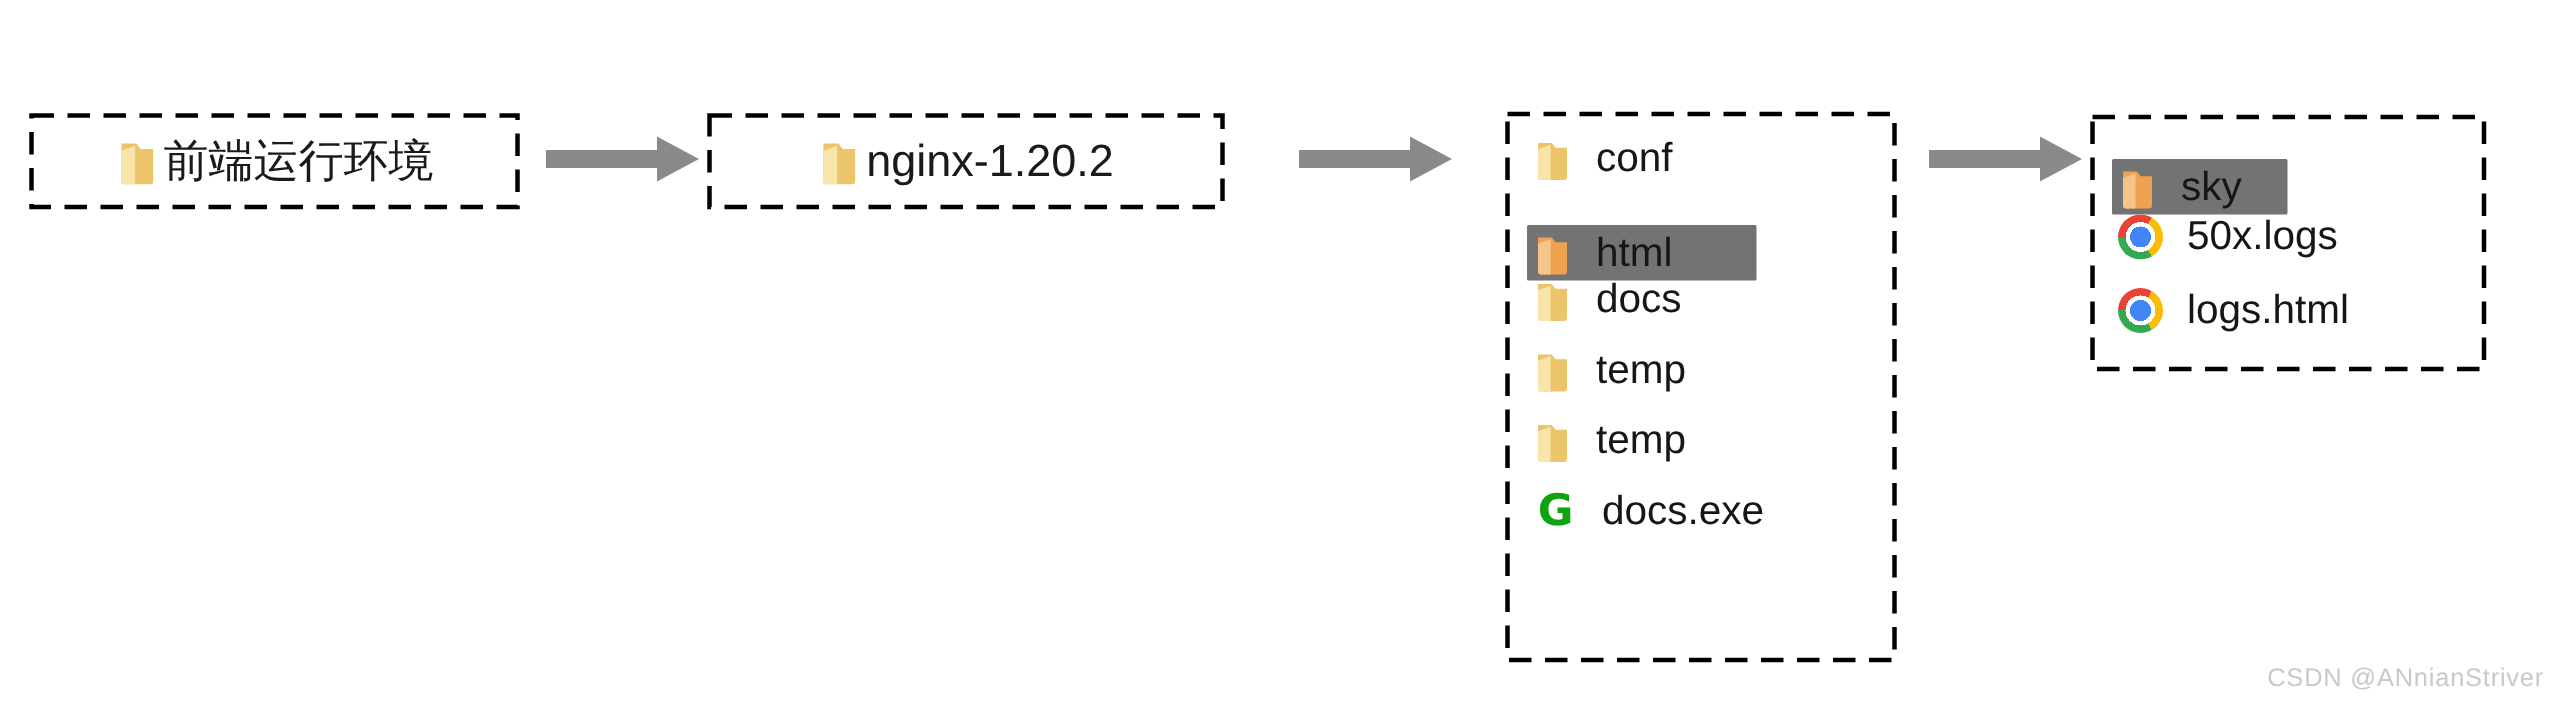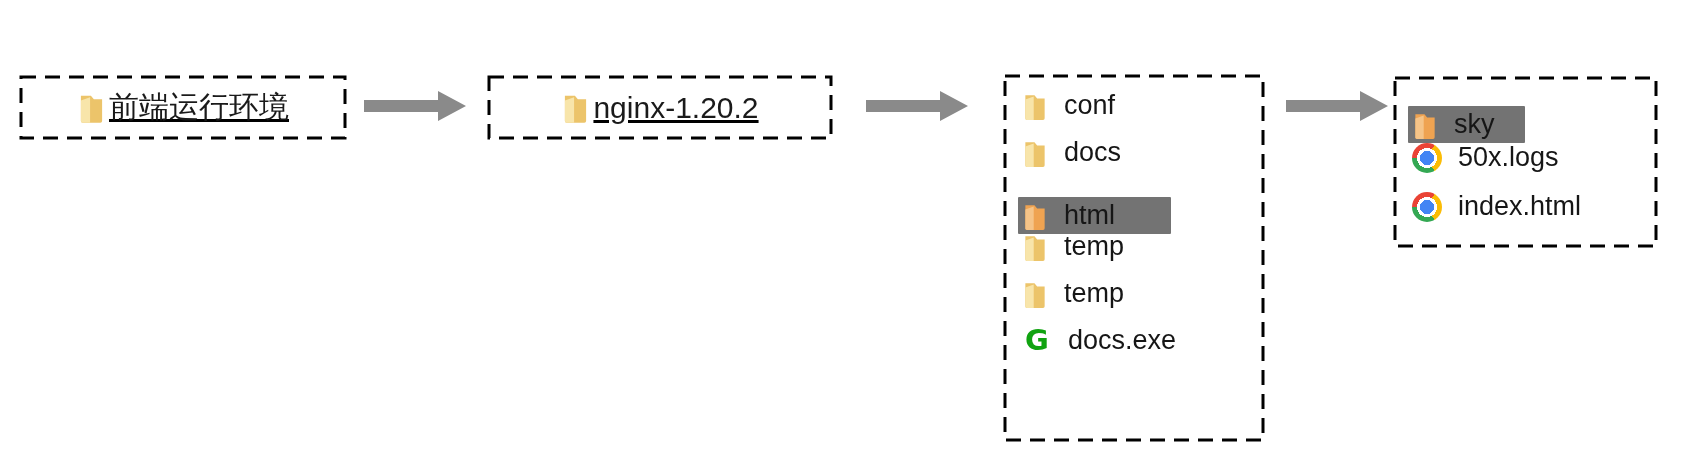--- a/index.html
+++ b/index.html
@@ -37,21 +37,20 @@
     stroke-width: 3;
     stroke-dasharray: 15 9;
   }
 
   
   .node-single {
     display: flex;
     align-items: center;
     justify-content: center;
     gap: 3px;
-    text-decoration: underline;
   }
   .node-single .node-label {
     font-size: 30px;
     color: #1a1a1a;
     white-space: nowrap;
   }
 
   
   .list-col { position: absolute; inset: 3px; padding: 5px 0 0 12px; }
   .frow {
@@ -136,21 +135,21 @@
     </svg>
     <span class="node-label">前端运行环境</span>
   </div>
 
   <div class="arrow" style="left:364px; top:89px;">
     <svg width="102" height="34" viewBox="0 0 102 34">
         <path d="M0 11 H74 V2 L102 17 L74 32 V23 H0 Z"></path>
       </svg>
   </div>
 
-  <div class="dbox node-single" style="left:487px; top:75px; width:346px; height:65px;">
+  <div class="dbox node-single" style="left:471px; top:75px; width:346px; height:65px;">
     <svg class="border-svg">
         <rect></rect>
       </svg>
     <svg class="folder-svg big" viewBox="0 0 24 28">
       <path class="f-body" d="M3 4 h8.5 l2.5 3 h7 v18.5 a1.5 1.5 0 0 1 -1.5 1.5 h-15 A1.5 1.5 0 0 1 3 25.5 z"></path>
       <path class="f-flap" d="M3 8 l7.8 -2.8 v21.8 h-6.3 A1.5 1.5 0 0 1 3 25.5 z"></path>
     </svg>
     <span class="node-label">nginx-1.20.2</span>
   </div>
 
@@ -171,36 +170,36 @@
           <svg class="folder-svg" viewBox="0 0 24 28">
             <path class="f-body" d="M3 4 h8.5 l2.5 3 h7 v18.5 a1.5 1.5 0 0 1 -1.5 1.5 h-15 A1.5 1.5 0 0 1 3 25.5 z"></path>
             <path class="f-flap" d="M3 8 l7.8 -2.8 v21.8 h-6.3 A1.5 1.5 0 0 1 3 25.5 z"></path>
           </svg>
           <span class="item-label">conf</span>
         </span>
       </div>
 
 
       <div class="frow">
-        <span class="rowinner">
-          <svg class="folder-svg" viewBox="0 0 24 28">
-            <path class="f-body" d="M3 4 h8.5 l2.5 3 h7 v18.5 a1.5 1.5 0 0 1 -1.5 1.5 h-15 A1.5 1.5 0 0 1 3 25.5 z"></path>
-            <path class="f-flap" d="M3 8 l7.8 -2.8 v21.8 h-6.3 A1.5 1.5 0 0 1 3 25.5 z"></path>
-          </svg>
-          <span class="item-label">docs</span>
-        </span>
-      </div>
-
-      <div class="frow">
         <span class="rowinner hl hl-html">
           <svg class="folder-svg folder-orange" viewBox="0 0 24 28">
             <path class="f-body" d="M3 4 h8.5 l2.5 3 h7 v18.5 a1.5 1.5 0 0 1 -1.5 1.5 h-15 A1.5 1.5 0 0 1 3 25.5 z"></path>
             <path class="f-flap" d="M3 8 l7.8 -2.8 v21.8 h-6.3 A1.5 1.5 0 0 1 3 25.5 z"></path>
           </svg>
           <span class="item-label">html</span>
+        </span>
+      </div>
+
+      <div class="frow">
+        <span class="rowinner">
+          <svg class="folder-svg" viewBox="0 0 24 28">
+            <path class="f-body" d="M3 4 h8.5 l2.5 3 h7 v18.5 a1.5 1.5 0 0 1 -1.5 1.5 h-15 A1.5 1.5 0 0 1 3 25.5 z"></path>
+            <path class="f-flap" d="M3 8 l7.8 -2.8 v21.8 h-6.3 A1.5 1.5 0 0 1 3 25.5 z"></path>
+          </svg>
+          <span class="item-label">docs</span>
         </span>
       </div>
 
       <div class="frow">
         <span class="rowinner">
           <svg class="folder-svg" viewBox="0 0 24 28">
             <path class="f-body" d="M3 4 h8.5 l2.5 3 h7 v18.5 a1.5 1.5 0 0 1 -1.5 1.5 h-15 A1.5 1.5 0 0 1 3 25.5 z"></path>
             <path class="f-flap" d="M3 8 l7.8 -2.8 v21.8 h-6.3 A1.5 1.5 0 0 1 3 25.5 z"></path>
           </svg>
           <span class="item-label">temp</span>
@@ -252,21 +251,22 @@
       <div class="frow frow-tall">
         <span class="rowinner">
           <span class="chrome-icon"></span>
           <span class="item-label">50x.logs</span>
         </span>
       </div>
 
       <div class="frow frow-tall">
         <span class="rowinner">
           <span class="chrome-icon"></span>
-          <span class="item-label">index.html</span>
+          <span class="item-label">logs.html</span>
         </span>
       </div>
 
     </div>
   </div>
 
+  <div class="watermark">CSDN @ANnianStriver</div>
 
 </div>
 
 </body></html>

